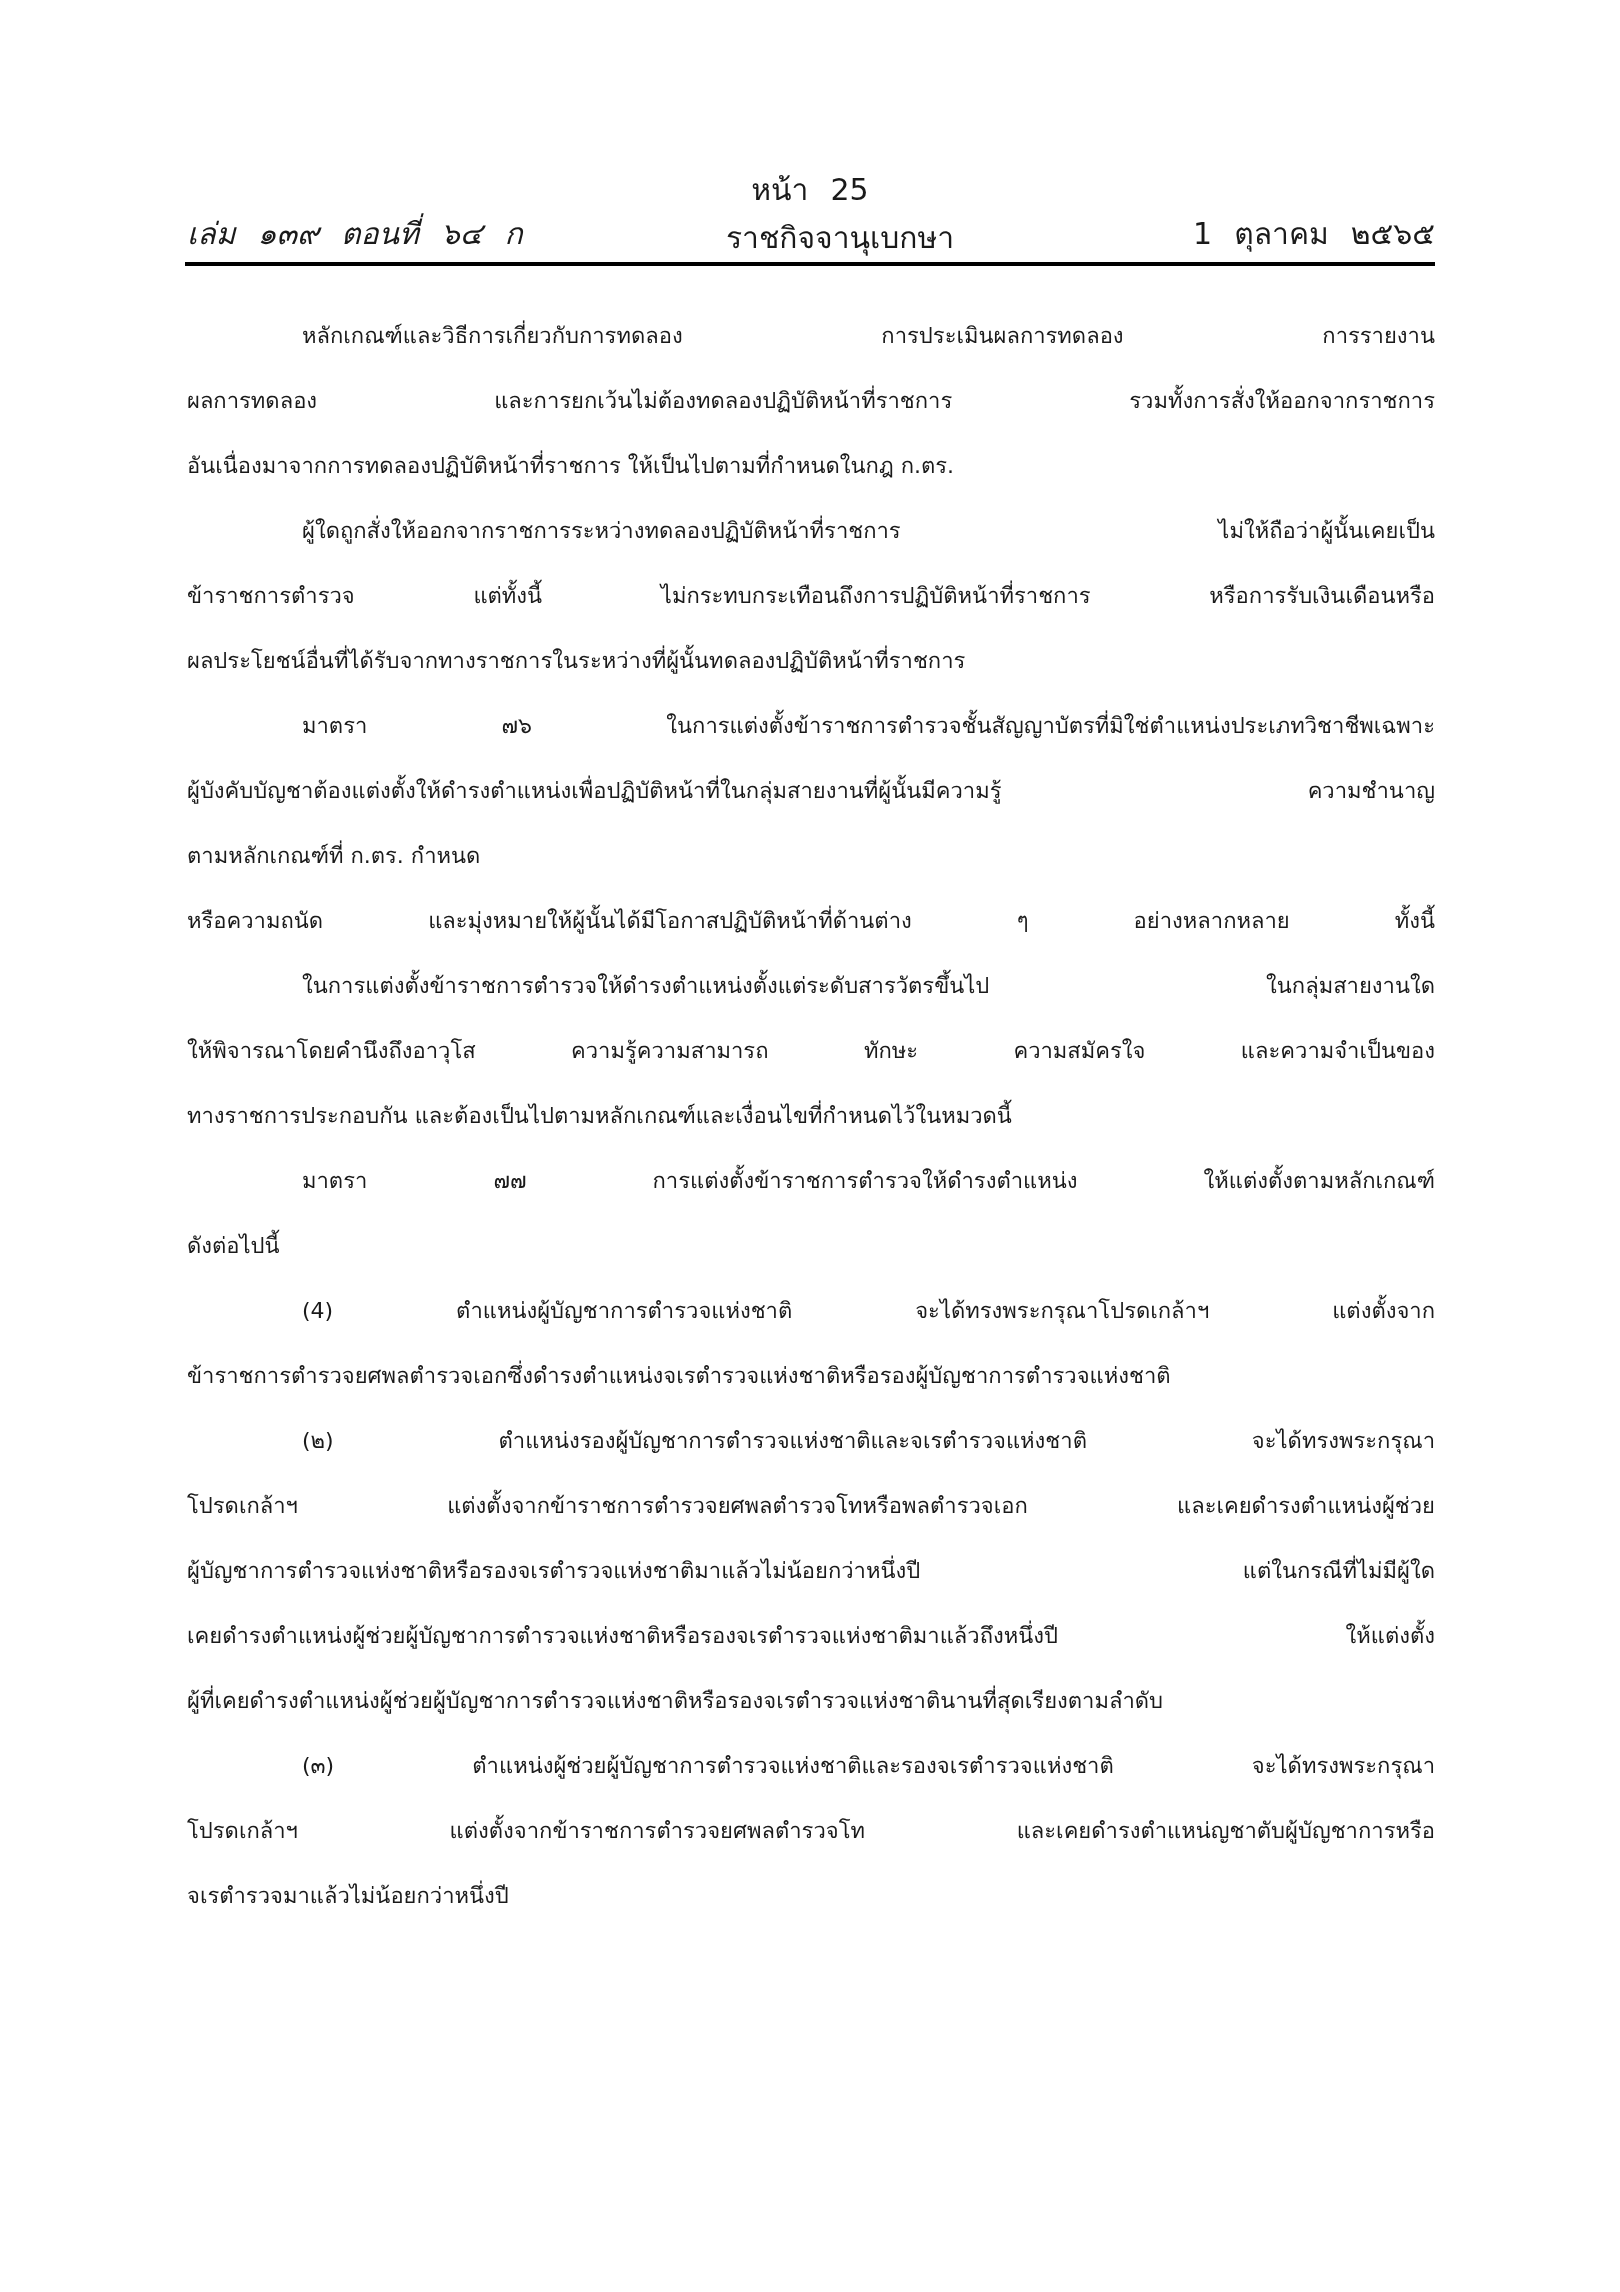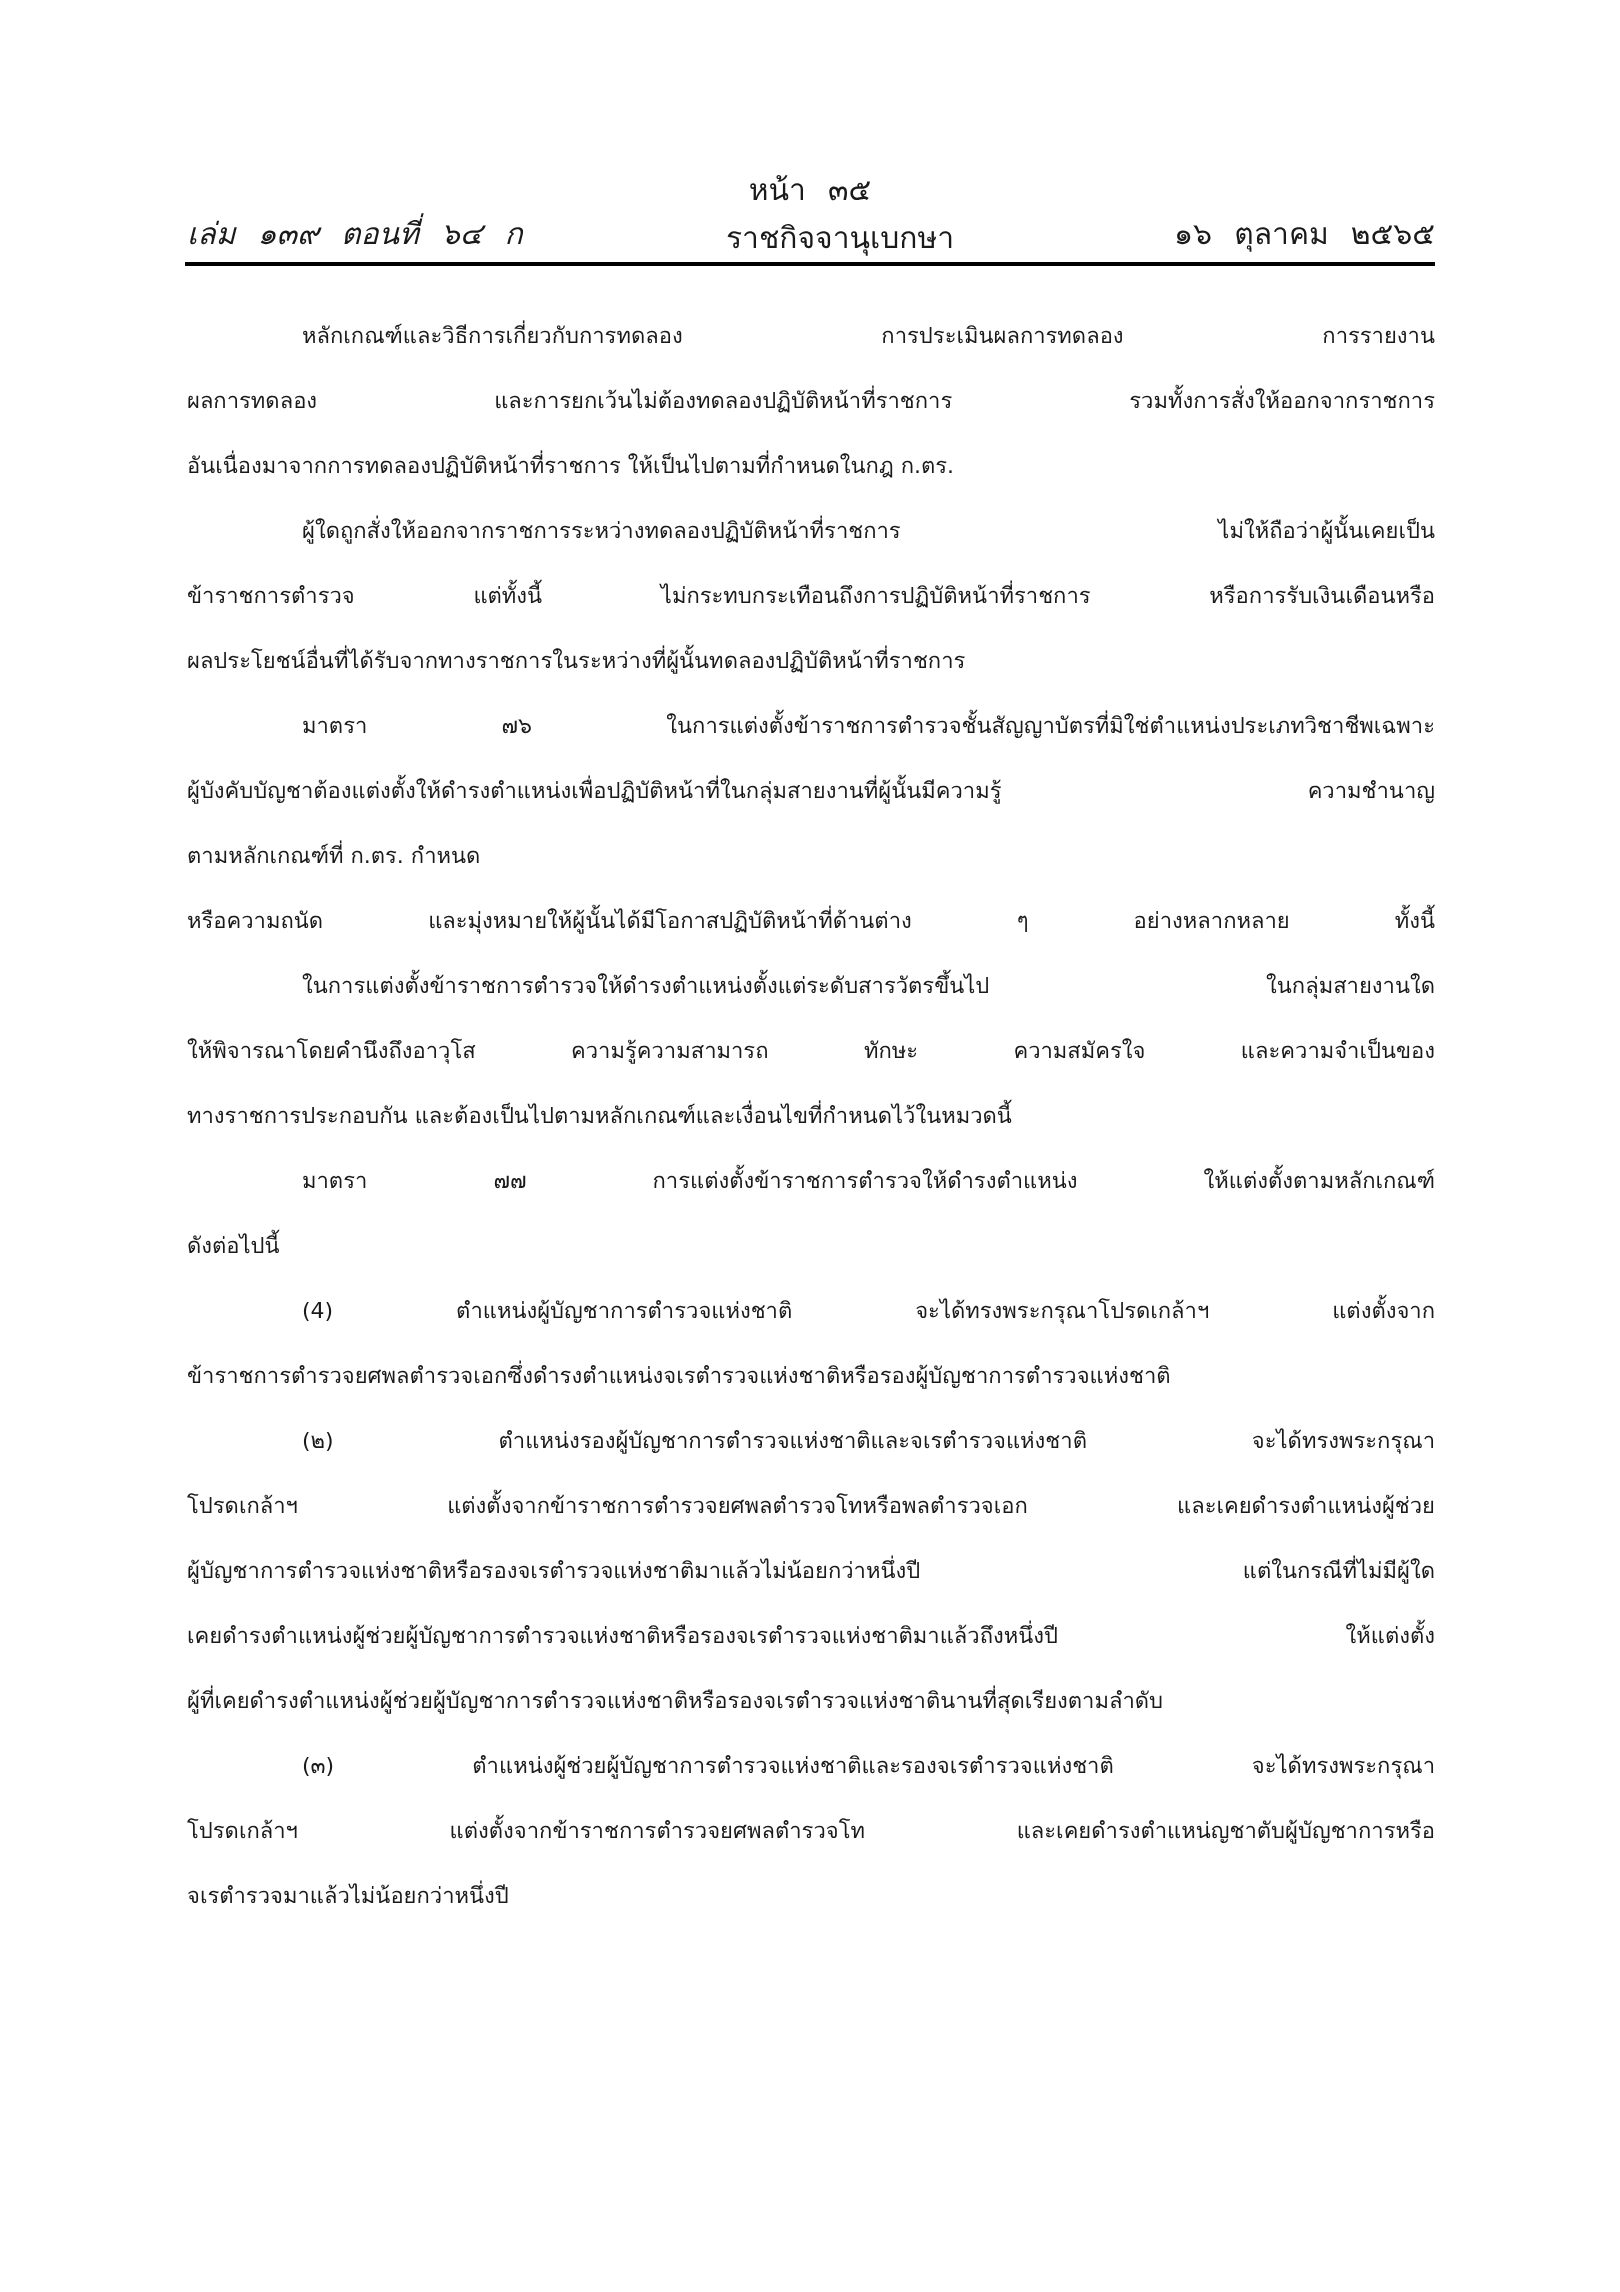--- a/index.html
+++ b/index.html
@@ -83,26 +83,26 @@
     text-align: justify;
     text-align-last: justify;
   }
   .line.indent {
     padding-left: 115px;
   }
 </style>
 </head>
 <body>
 
-<div class="page-number">หน้า   ๓๕</div>
+<div class="page-number">หน้า   25</div>
 
 <div class="header-row">
   <span class="header-left">เล่ม   ๑๓๙   ตอนที่   ๖๔   ก</span>
   <span class="header-center">ราชกิจจานุเบกษา</span>
-  <span class="header-right">๑๖   ตุลาคม   ๒๕๖๕</span>
+  <span class="header-right">1   ตุลาคม   ๒๕๖๕</span>
 </div>
 
 <div class="rule"></div>
 
 <div class="body-text">
   <div class="line indent justify">หลักเกณฑ์และวิธีการเกี่ยวกับการทดลอง  การประเมินผลการทดลอง  การรายงาน</div>
   <div class="line justify">ผลการทดลอง  และการยกเว้นไม่ต้องทดลองปฏิบัติหน้าที่ราชการ  รวมทั้งการสั่งให้ออกจากราชการ</div>
   <div class="line">อันเนื่องมาจากการทดลองปฏิบัติหน้าที่ราชการ  ให้เป็นไปตามที่กำหนดในกฎ  ก.ตร.</div>
   <div class="line indent justify">ผู้ใดถูกสั่งให้ออกจากราชการระหว่างทดลองปฏิบัติหน้าที่ราชการ  ไม่ให้ถือว่าผู้นั้นเคยเป็น</div>
   <div class="line justify">ข้าราชการตำรวจ  แต่ทั้งนี้  ไม่กระทบกระเทือนถึงการปฏิบัติหน้าที่ราชการ  หรือการรับเงินเดือนหรือ</div>

